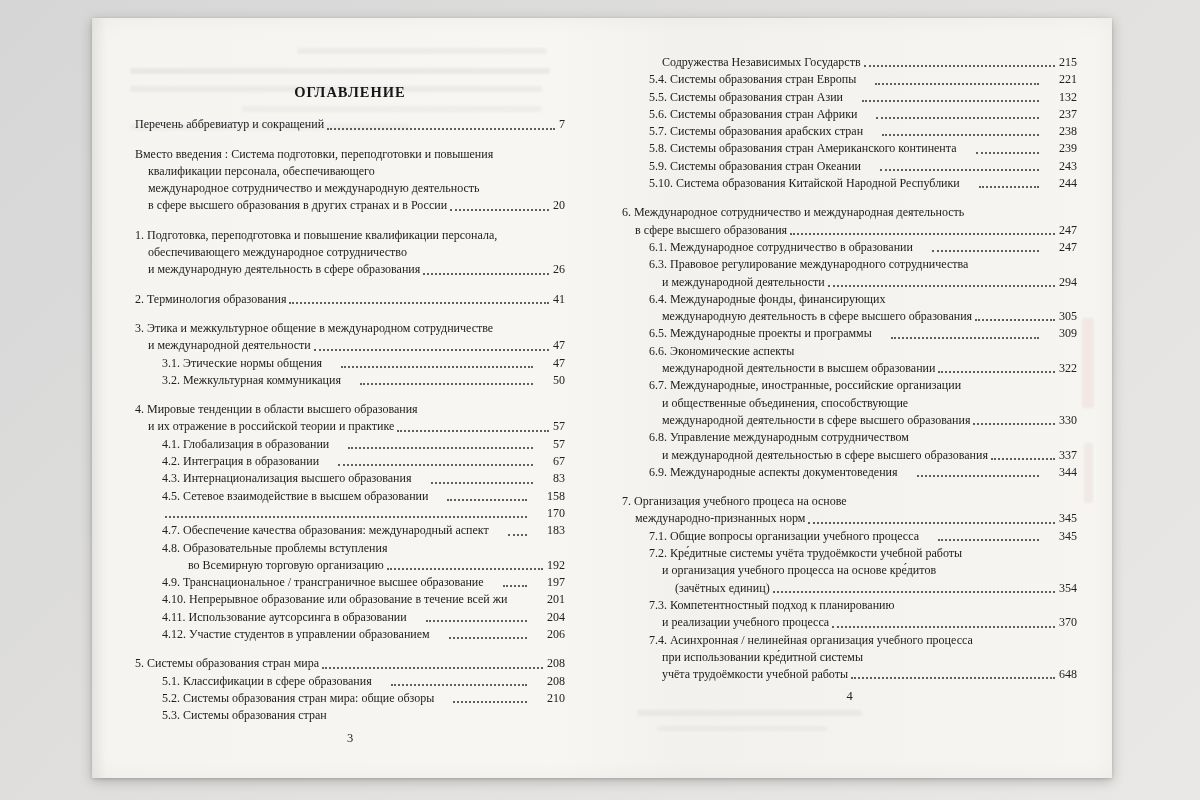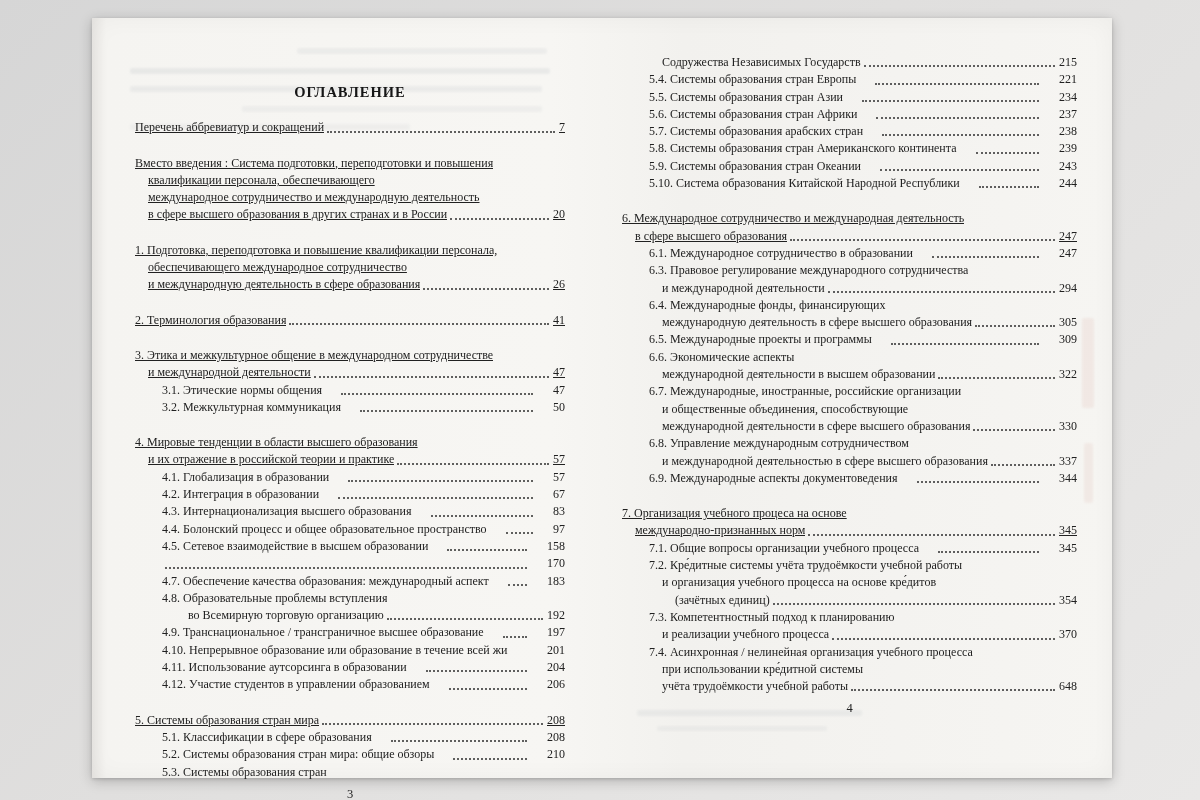--- a/index.html
+++ b/index.html
@@ -22,21 +22,21 @@
     position:absolute;border-radius:2px;background:#8b95a0;filter:blur(1.3px);
   }
   .ghost.pink{background:#c77f6f;}
   .col{position:absolute;color:var(--text);font-size:12px;line-height:17.3px;}
   .col-left{left:43px;top:66px;width:430px;}
   .col-right{left:530px;top:36px;width:455px;}
   .toc-header{
     text-align:center;font-weight:bold;font-size:14.5px;letter-spacing:1px;
     margin-bottom:15px;color:#161616;
   }
-  .entry.top{margin-top:18px;text-decoration:underline;}
+  .entry.top{margin-top:12px;}
   .line{display:flex;align-items:baseline;}
   .line .t{white-space:nowrap;min-width:0;flex:0 1 auto;overflow:hidden;}
   .line.i1{padding-left:13px;}
   .line.i2{padding-left:27px;gap:16px;}
   .line.i3{padding-left:40px;}
   .line.i4{padding-left:53px;}
   .dots{
     flex:1 1 0;min-width:0;align-self:flex-end;
     border-bottom:2px dotted var(--dots);margin:0 4px 4px 3px;opacity:.85;
   }
@@ -154,27 +154,20 @@
         </div>
         <div class="entry">
           <div class="line i2">
             <span class="t">4.3. Интернационализация высшего образования</span>
             <span class="dots"></span>
             <span class="pg">83</span>
           </div>
         </div>
         <div class="entry">
           <div class="line i2">
-            <span class="t">4.4. Болонский процесс и общее образовательное пространство</span>
-            <span class="dots"></span>
-            <span class="pg">97</span>
-          </div>
-        </div>
-        <div class="entry">
-          <div class="line i2">
             <span class="t">4.5. Сетевое взаимодействие в высшем образовании</span>
             <span class="dots"></span>
             <span class="pg">158</span>
           </div>
         </div>
         <div class="entry">
           <div class="line i2">
             <span class="dots"></span>
             <span class="pg">170</span>
           </div>
@@ -267,21 +260,21 @@
           <div class="line i2">
             <span class="t">5.4. Системы образования стран Европы</span>
             <span class="dots"></span>
             <span class="pg">221</span>
           </div>
         </div>
         <div class="entry">
           <div class="line i2">
             <span class="t">5.5. Системы образования стран Азии</span>
             <span class="dots"></span>
-            <span class="pg">234</span>
+            <span class="pg">132</span>
           </div>
         </div>
         <div class="entry">
           <div class="line i2">
             <span class="t">5.6. Системы образования стран Африки</span>
             <span class="dots"></span>
             <span class="pg">237</span>
           </div>
         </div>
         <div class="entry">

